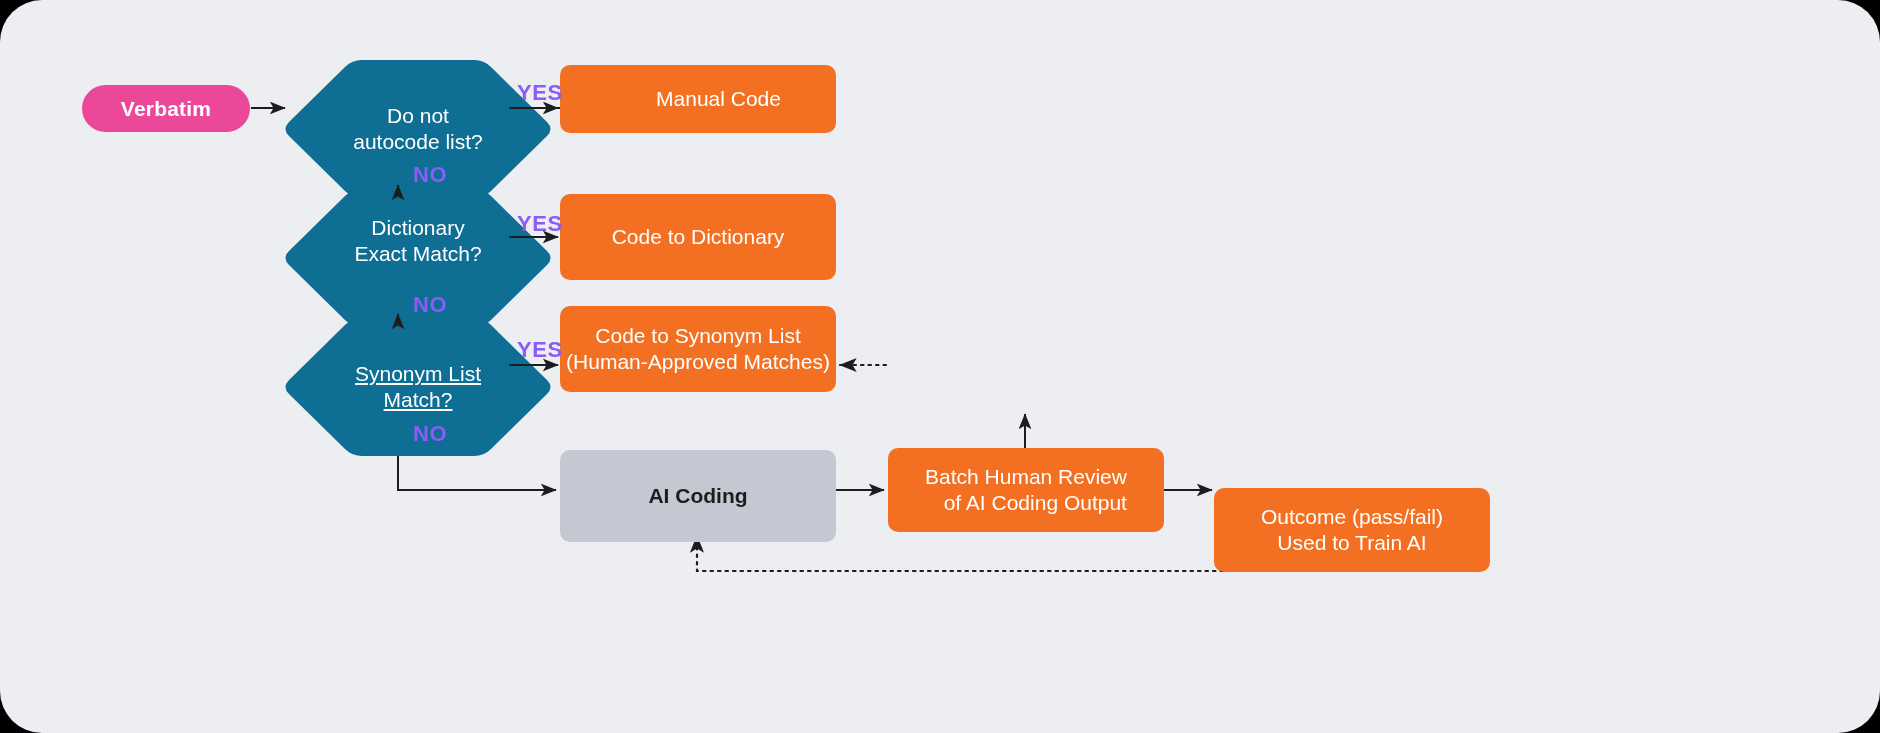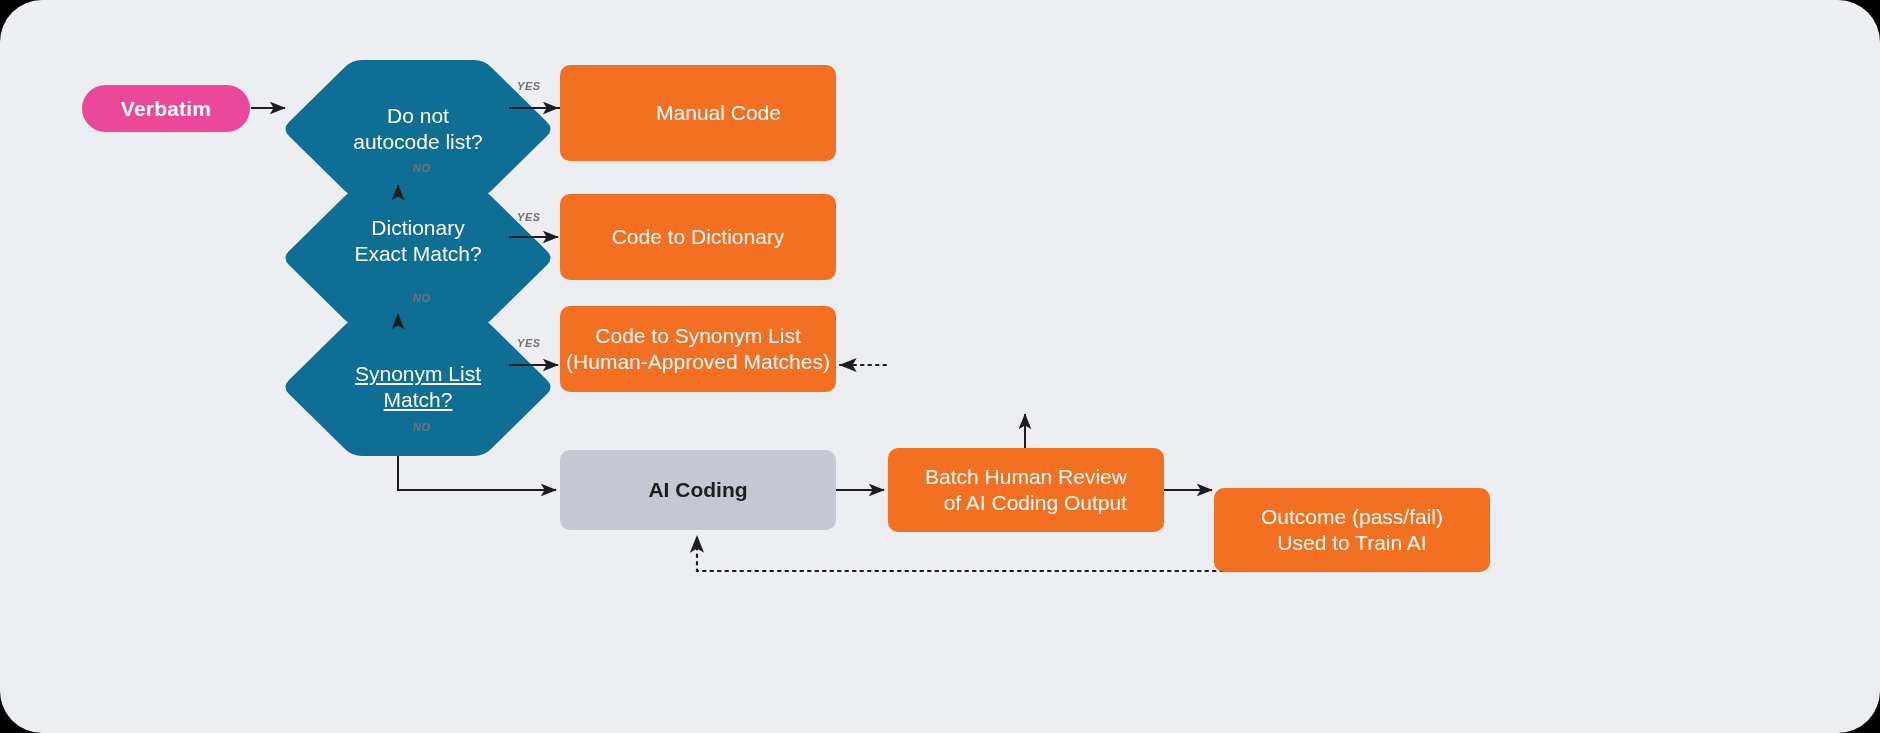--- a/index.html
+++ b/index.html
@@ -63,25 +63,24 @@
   .proc-gray {
     background: #C5C8D2;
     color: #1D1D1D;
     border-radius: 10px;
     font-size: 21px;
     font-weight: bold;
   }
   
   .edge-label {
     position: absolute;
-    color: #737373;
+    color: #8b5cf6;
     font-weight: bold;
-    font-size: 11px;
+    font-size: 22px;
     letter-spacing: 0.6px;
-    font-style: italic;
   }
 </style>
 </head>
 <body>
 
 <div id="stage">
 
   <svg id="svg-layer" viewBox="0 0 1880 733" xmlns="http://www.w3.org/2000/svg">
     <defs>
       <marker id="arrow" markerWidth="9" markerHeight="9" refX="7.6" refY="3.2" orient="auto" markerUnits="strokeWidth">
@@ -143,35 +142,35 @@
   <div class="node diamond" style="left:282px; top:172px; width:272px; height:138px;">
     <span class="node-text">Dictionary
 Exact Match?</span>
   </div>
 
   <div class="node diamond" style="left:282px; top:318px; width:272px; height:138px;text-decoration:underline;">
     <span class="node-text">Synonym List
 Match?</span>
   </div>
 
-  <div class="node proc" style="left:560px; top:65px; width:276px; height:96px;padding-left:41px;">
+  <div class="node proc" style="left:560px; top:65px; width:276px; height:68px;padding-left:41px;">
     <span class="node-text">Manual Code</span>
   </div>
 
   <div class="node proc" style="left:560px; top:194px; width:276px; height:86px;">
     <span class="node-text">Code to Dictionary</span>
   </div>
 
   <div class="node proc" style="left:560px; top:306px; width:276px; height:86px;">
     <span class="node-text">Code to Synonym List
 (Human-Approved Matches)</span>
   </div>
 
 
-  <div class="node proc-gray" style="left:560px; top:450px; width:276px; height:80px;justify-content:center;">
+  <div class="node proc-gray" style="left:560px; top:450px; width:276px; height:92px;justify-content:center;">
     <span class="node-text">AI Coding</span>
   </div>
 
   <div class="node proc" style="left:888px; top:448px; width:276px; height:84px;text-align:right;">
     <span class="node-text">Batch Human Review
 of AI Coding Output</span>
   </div>
 
   <div class="node proc" style="left:1214px; top:448px; width:276px; height:84px;margin-top:40px;">
     <span class="node-text">Outcome (pass/fail)

